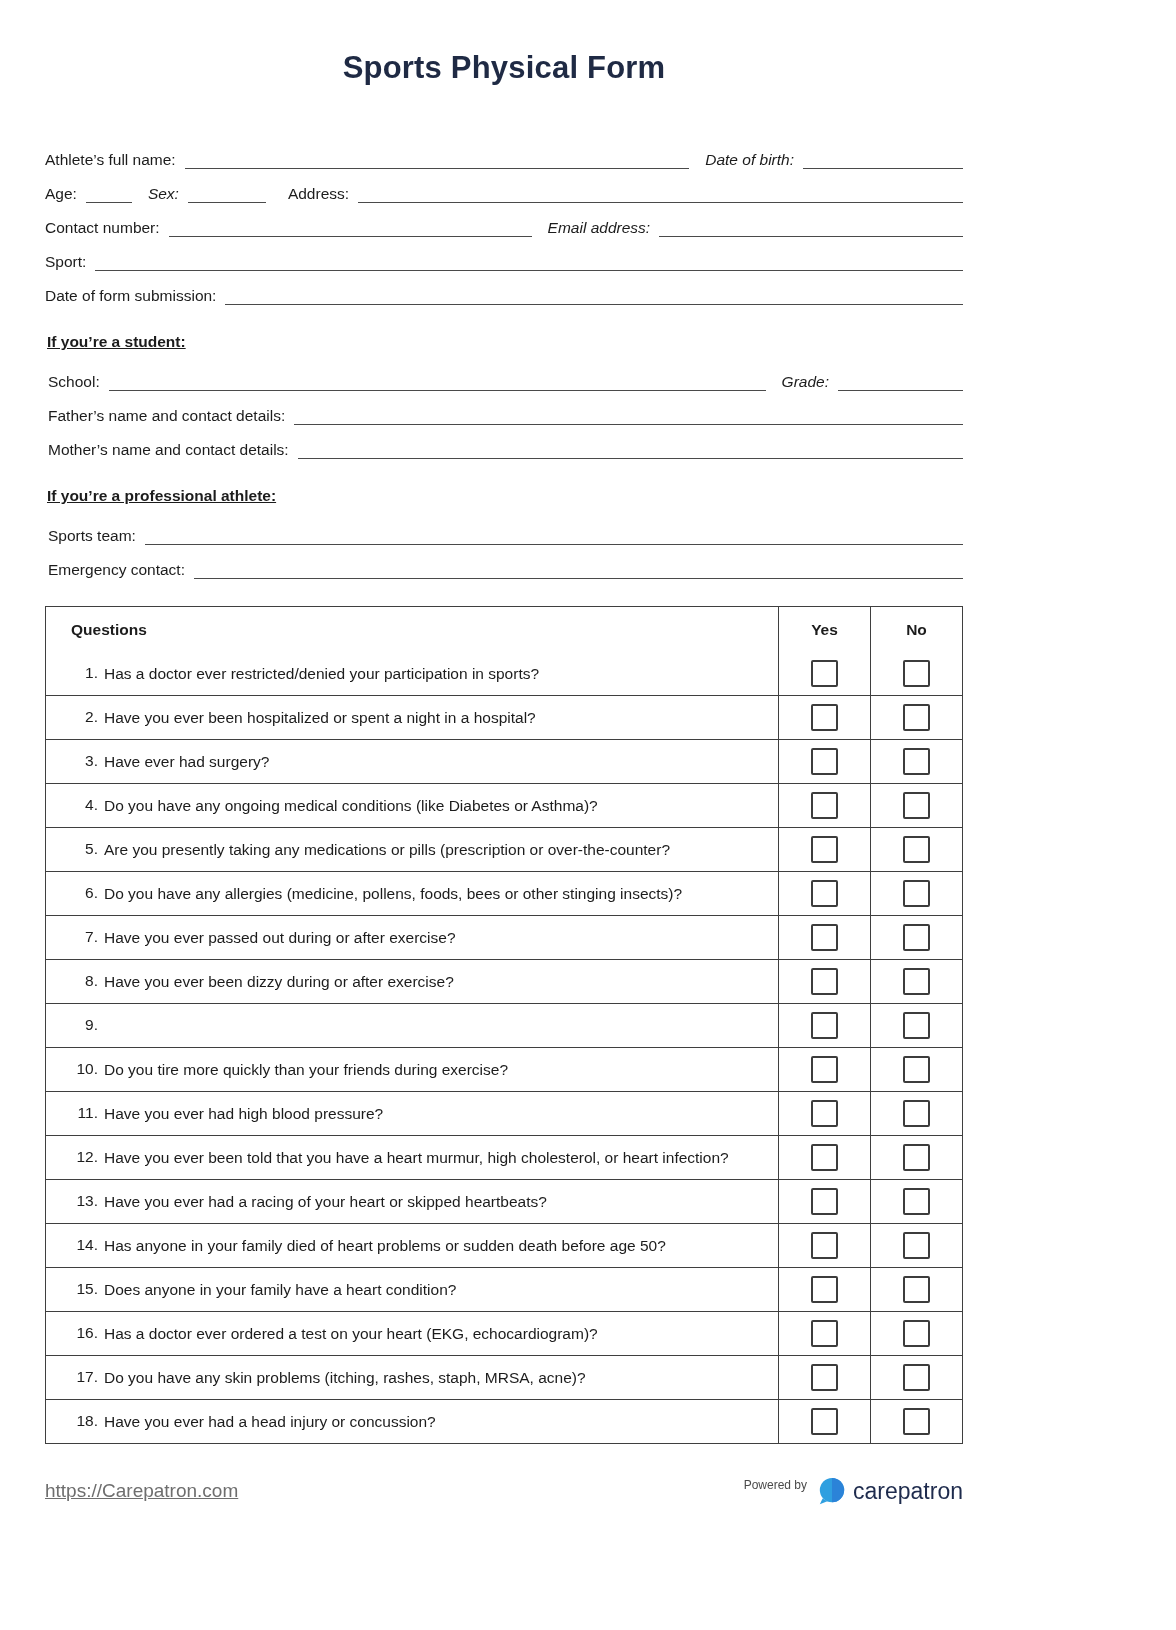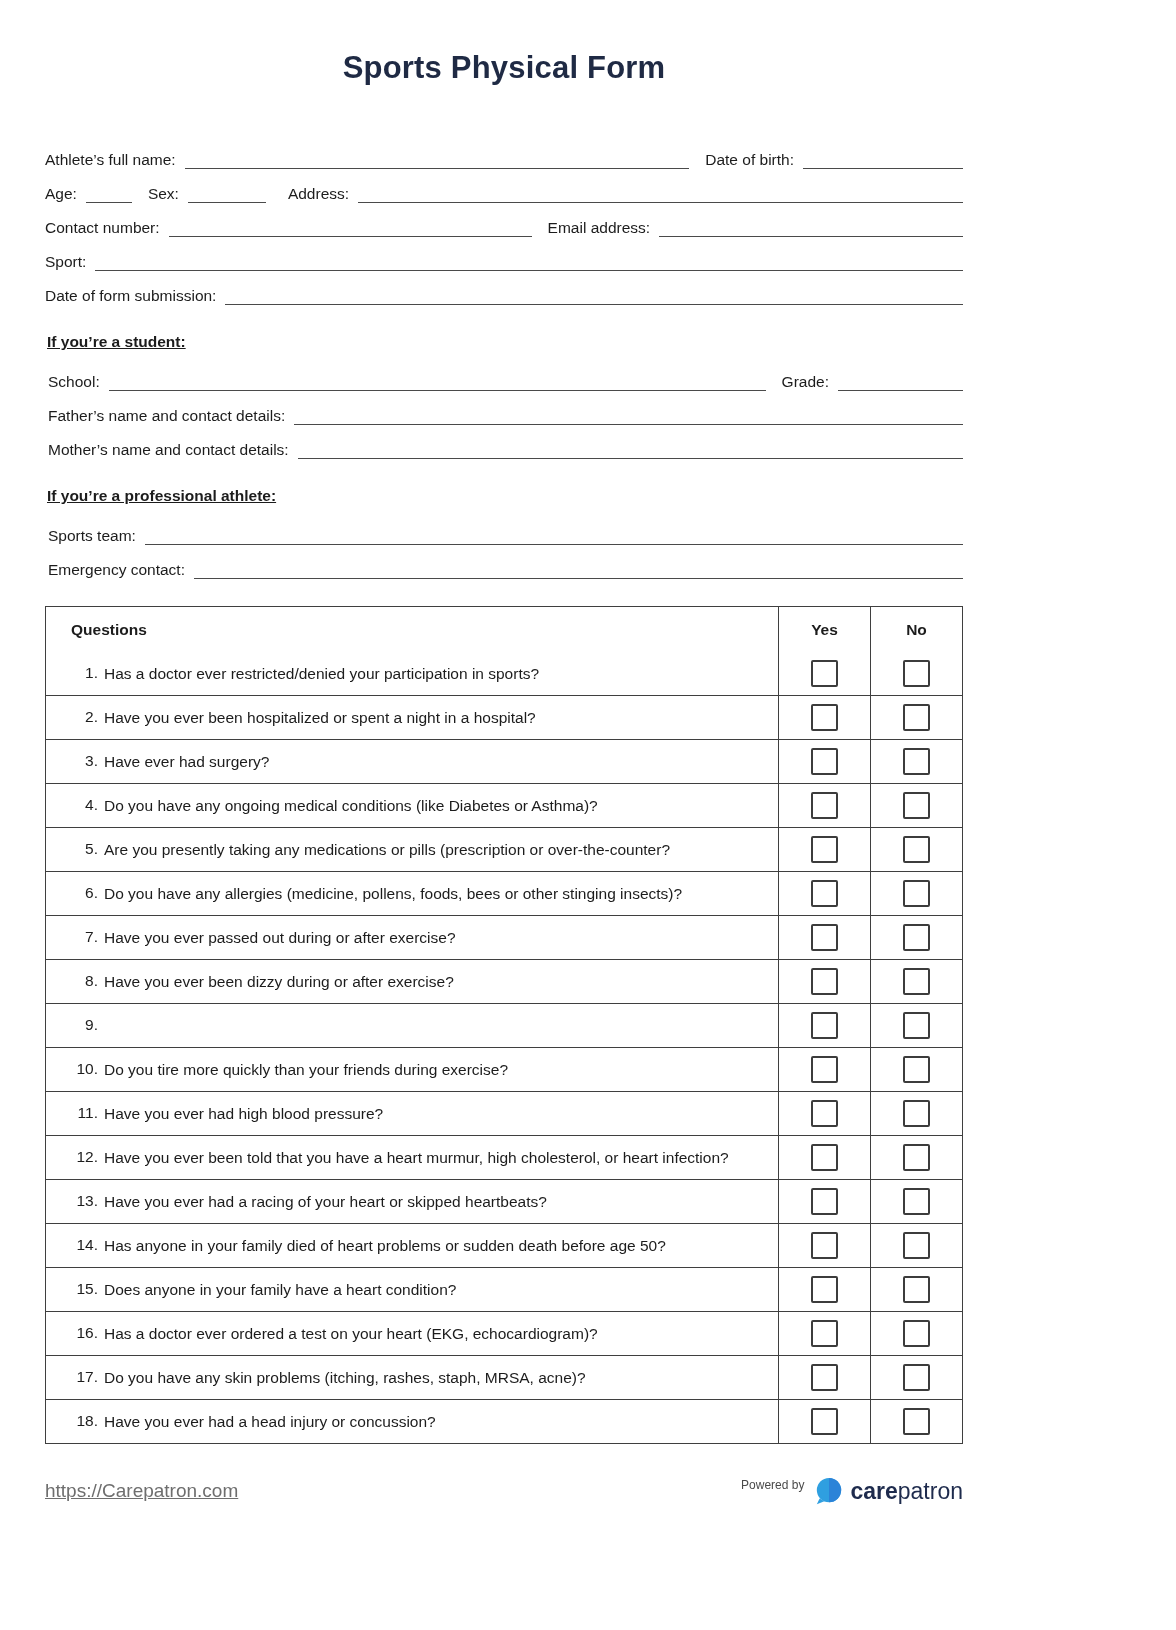--- a/index.html
+++ b/index.html
@@ -32,21 +32,21 @@
     margin-bottom: 15px;
     line-height: 19px;
   }
   .flabel { white-space: nowrap; }
   .fline {
     border-bottom: 1.4px solid #4a4a4a;
     height: 17px;
     margin-left: 9px;
   }
   .grow { flex: 1 1 auto; }
-  .gap-l { margin-left: 16px; }
+  .gap-l { margin-left: 16px; font-style: italic; }
   .sectionhead {
     font-size: 15.5px;
     font-weight: bold;
     margin: 28px 0 21px 2px;
     text-decoration: underline;
   }
   .indent { padding-left: 3px; }
   
   .qtable {
     margin-top: 27px;
@@ -123,21 +123,21 @@
   }
   .brand-icon {
     width: 30px;
     height: 30px;
     margin-right: 6px;
   }
   .brand-text {
     font-size: 23px;
     color: #1e2b4d;
   }
-  .brand-text .bold { font-weight: bold; }
+  .brand-text .bold { font-weight: normal; }
 </style>
 </head>
 <body>
 
 <div class="page">
 
   <div class="title">Sports Physical Form</div>
 
   <div class="frow">
     <span class="flabel">Athlete’s full name:</span>

